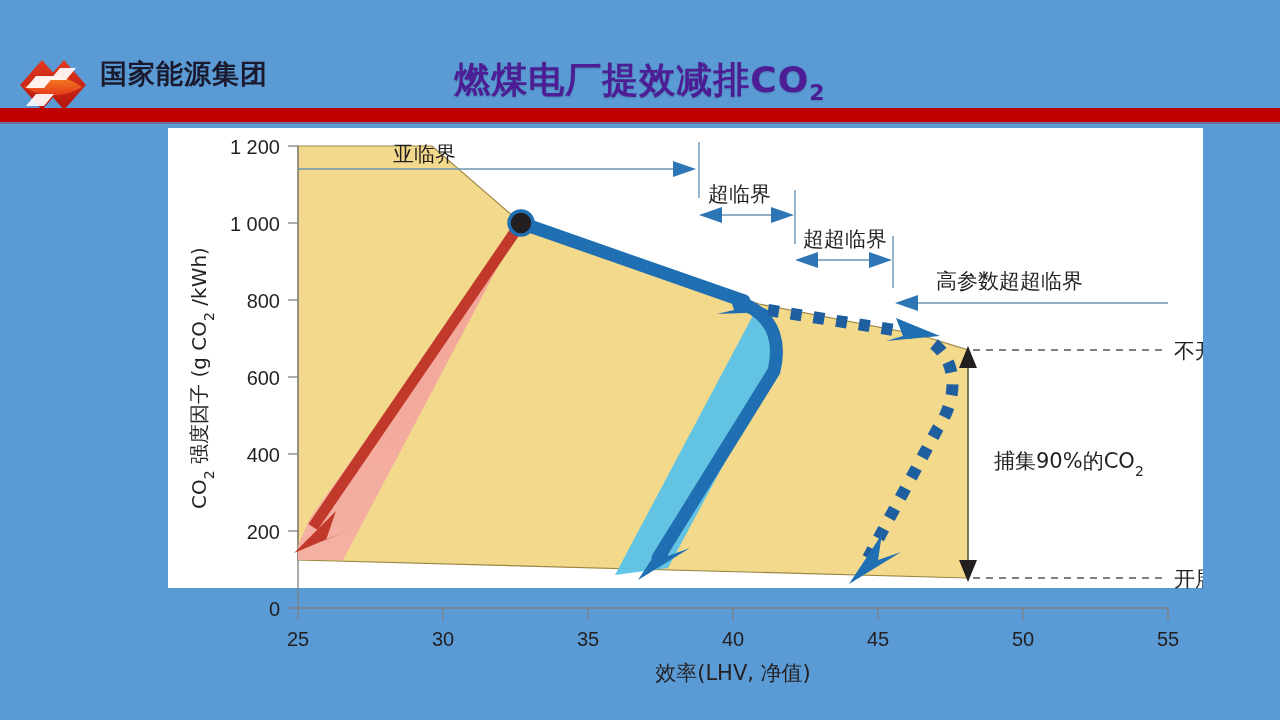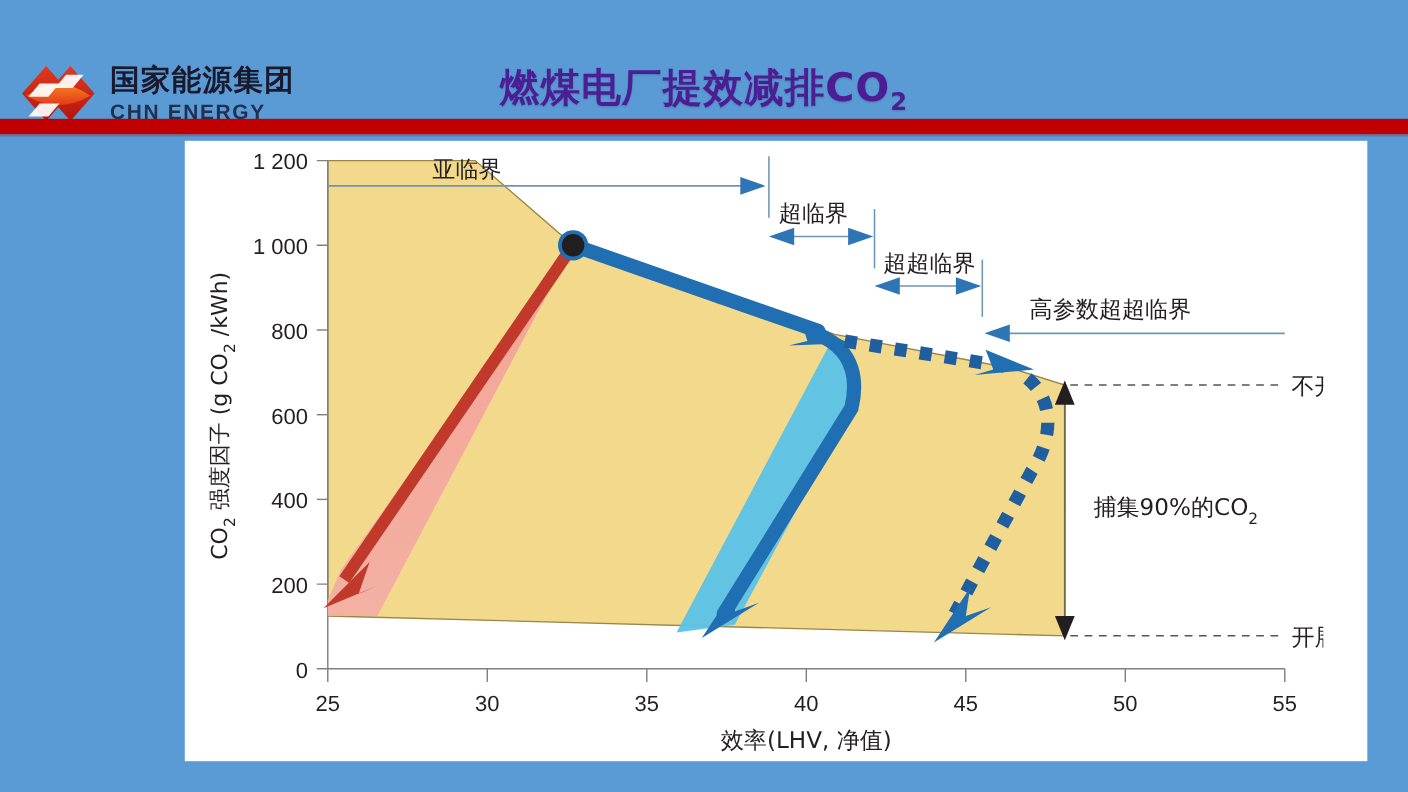--- a/index.html
+++ b/index.html
@@ -21,23 +21,22 @@
     color:#4c1d95;font-size:36px;font-weight:bold;letter-spacing:1px;
     font-family:"DejaVu Sans","Liberation Sans",sans-serif;
     text-shadow:0 1px 2px rgba(0,0,0,.18);
   }
   #slide-title .sub{font-size:22px;vertical-align:sub;}
   #red-bar{position:absolute;left:0;top:108px;width:1280px;height:14px;background:#C00000;}
   #purple-line{position:absolute;left:0;top:122px;width:1280px;height:2px;background:#7b4a6e;opacity:.55;}
 
   
   #panel{
-    position:absolute;left:168px;top:128px;width:1035px;height:564px;
+    position:absolute;left:168px;top:128px;width:1035px;height:460px;
     background:#ffffff;
-    padding-left:40px;
   }
   #chart-svg{position:absolute;left:0;top:0;}
 </style>
 </head>
 <body>
 
 <div id="header">
 
   <svg id="logo" viewBox="0 0 78 62">
     <defs>
@@ -53,21 +52,20 @@
     <polygon points="6,31 28,6 50,31 28,56" fill="url(#lgA)"></polygon>
     <polygon points="28,31 50,6 72,31 50,56" fill="url(#lgA)"></polygon>
     <path d="M10,33 Q39,12 68,33 Q39,50 10,33 Z" fill="url(#lgB)"></path>
     <polygon points="22,22 40,22 30,34 12,34" fill="#ffffff" opacity="0.92"></polygon>
     <polygon points="46,14 62,14 52,26 36,26" fill="#ffffff" opacity="0.92"></polygon>
     <polygon points="22,40 40,40 30,52 12,52" fill="#ffffff" opacity="0.92"></polygon>
   </svg>
 
   <div id="logo-text">
     <div id="logo-cn">国家能源集团</div>
-    <div id="logo-en">CHN ENERGY</div>
   </div>
 
   <div id="slide-title">
     <span>燃煤电厂提效减排CO</span><span class="sub">2</span>
   </div>
 </div>
 <div id="red-bar"></div>
 <div id="purple-line"></div>
 
 <div id="panel">

